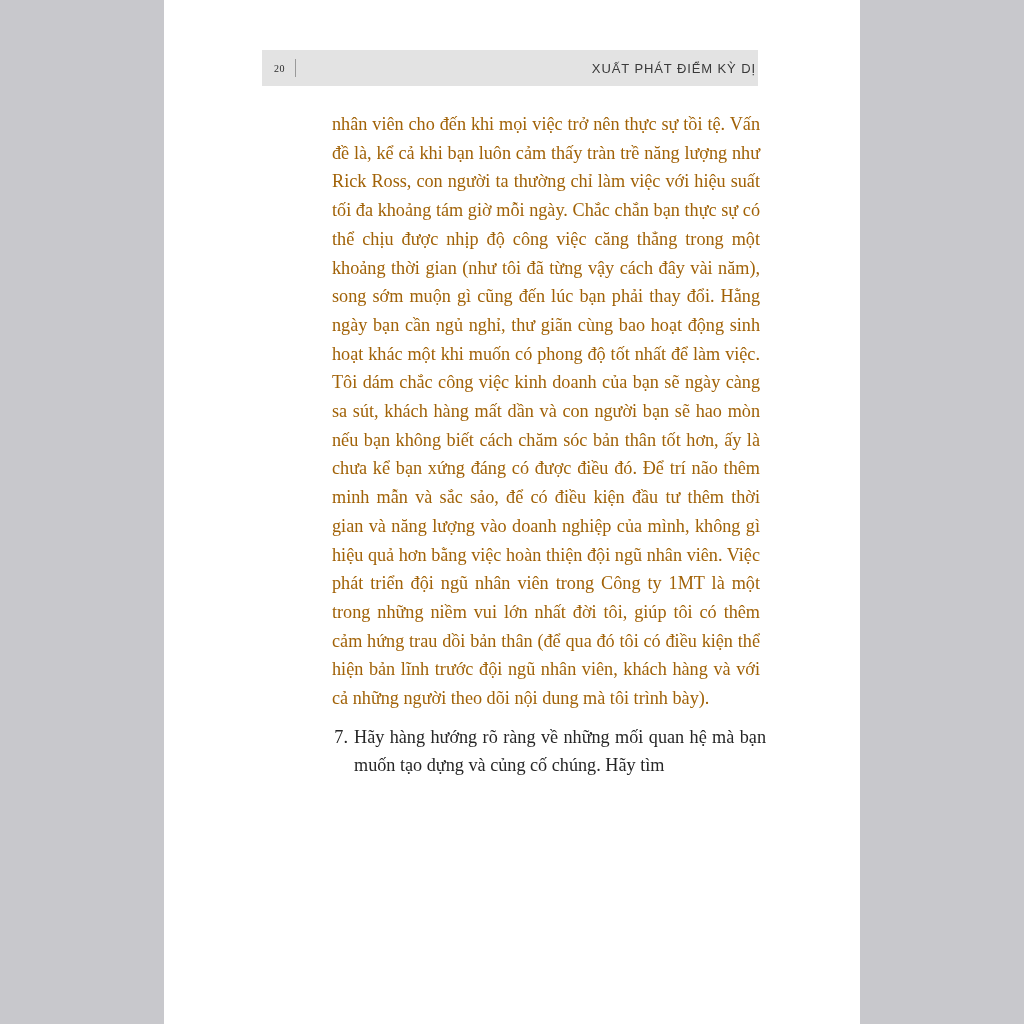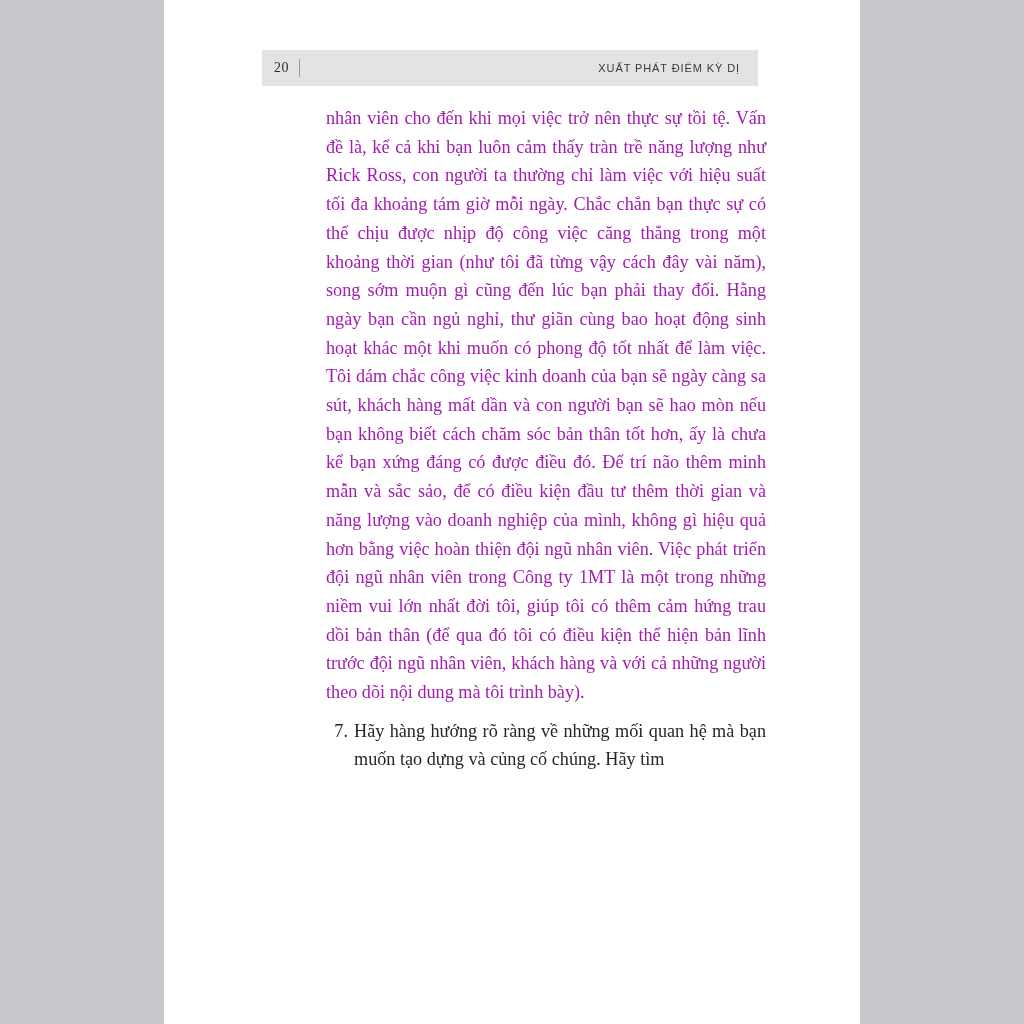--- a/index.html
+++ b/index.html
@@ -26,51 +26,51 @@
     left: 98px;
     top: 50px;
     width: 496px;
     height: 36px;
     background: #e3e3e3;
     display: flex;
     align-items: center;
   }
   .header-page-number {
     font-family: "Liberation Serif", serif;
-    font-size: 14px;
+    font-size: 10px;
     color: #2b2b2b;
     margin-left: 12px;
     letter-spacing: 0.5px;
   }
   .header-rule {
     width: 1px;
     height: 18px;
     background: #9a9a9a;
     margin-left: 10px;
   }
   .header-title {
     margin-left: auto;
-    margin-right: 18px;
+    margin-right: 2px;
     font-family: "Liberation Sans", sans-serif;
-    font-size: 11px;
+    font-size: 13px;
     letter-spacing: 0.9px;
     color: #3a3a3a;
     text-transform: uppercase;
   }
   .body-col {
     position: absolute;
     left: 162px;
     top: 104px;
     width: 440px;
   }
   p.para {
-    margin: 0;
+    margin: 6px;
     font-size: 18.2px;
     line-height: 28.7px;
-    color: #a21caf;
+    color: #a16207;
     text-align: justify;
     text-justify: inter-word;
     hyphens: none;
   }
   .list {
     margin: 10px 0 0 0;
     padding: 0;
     list-style: none;
   }
   .list-item {

